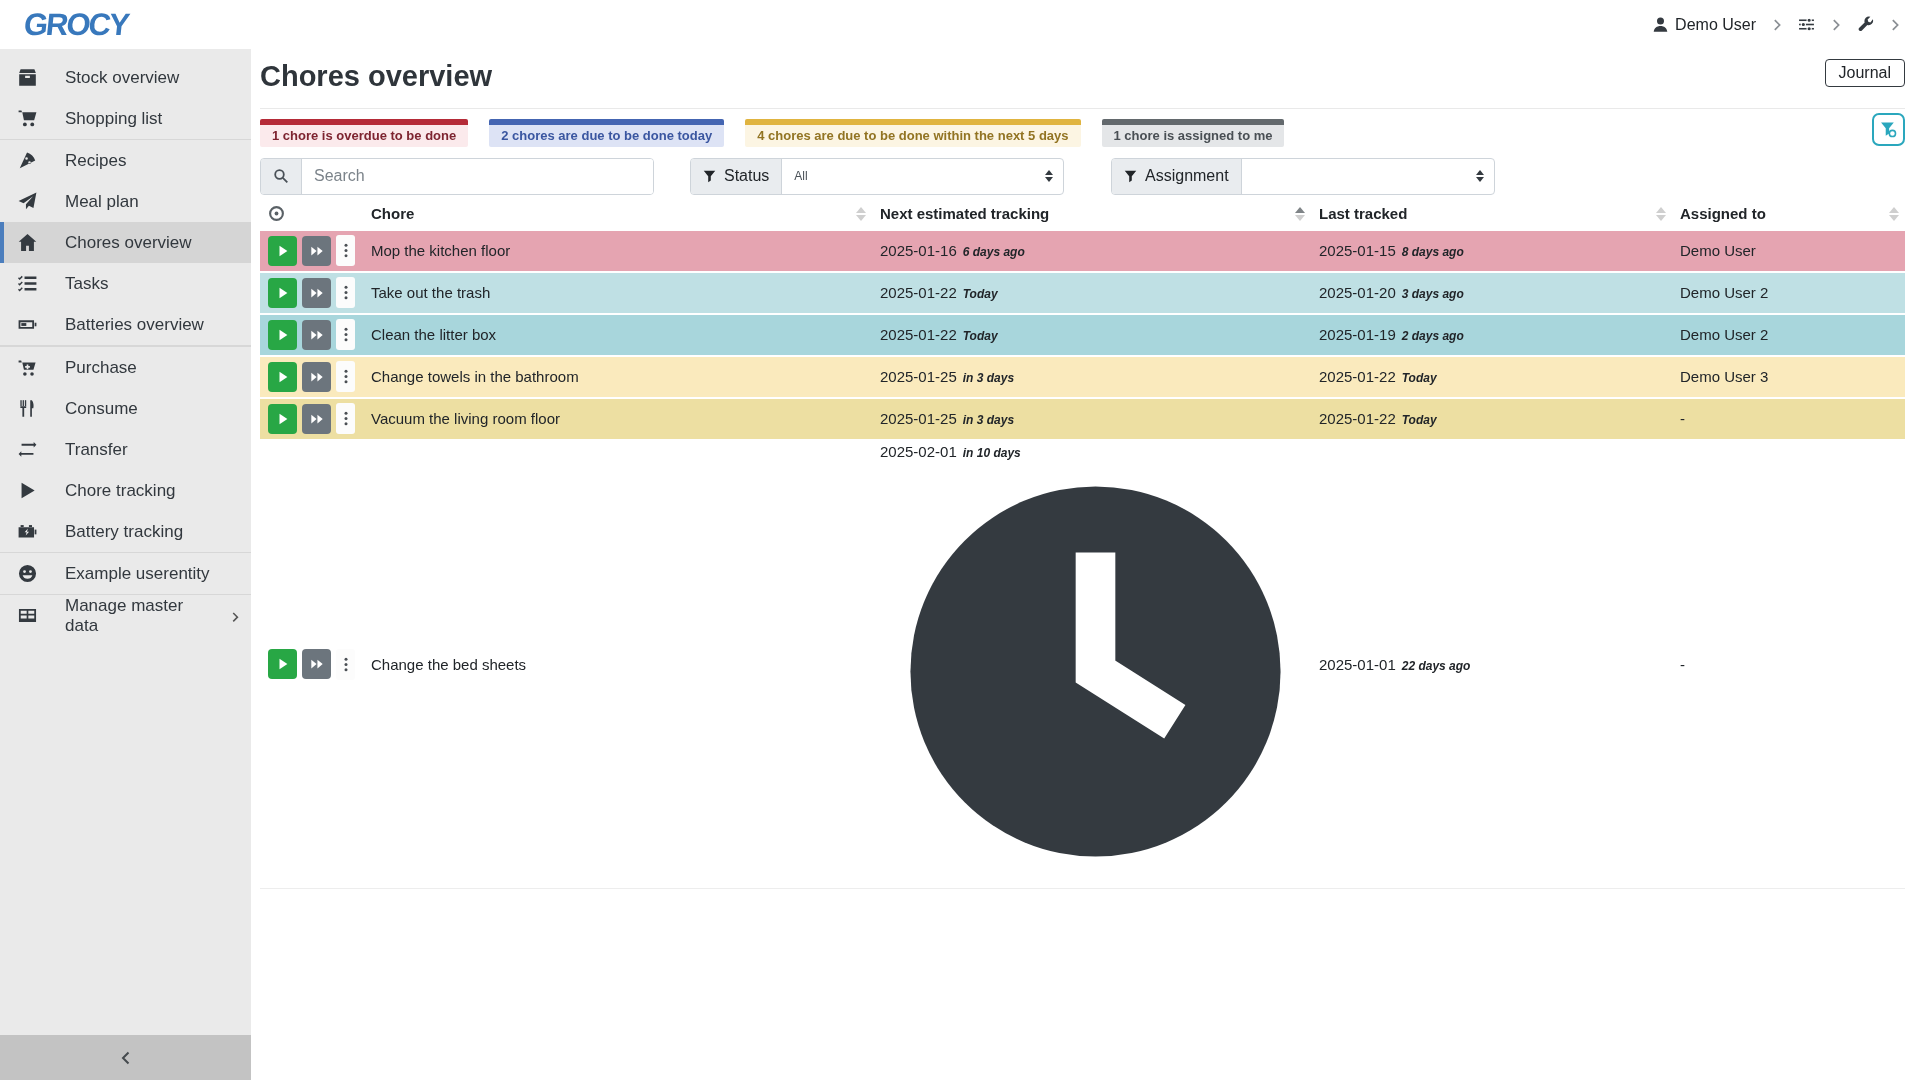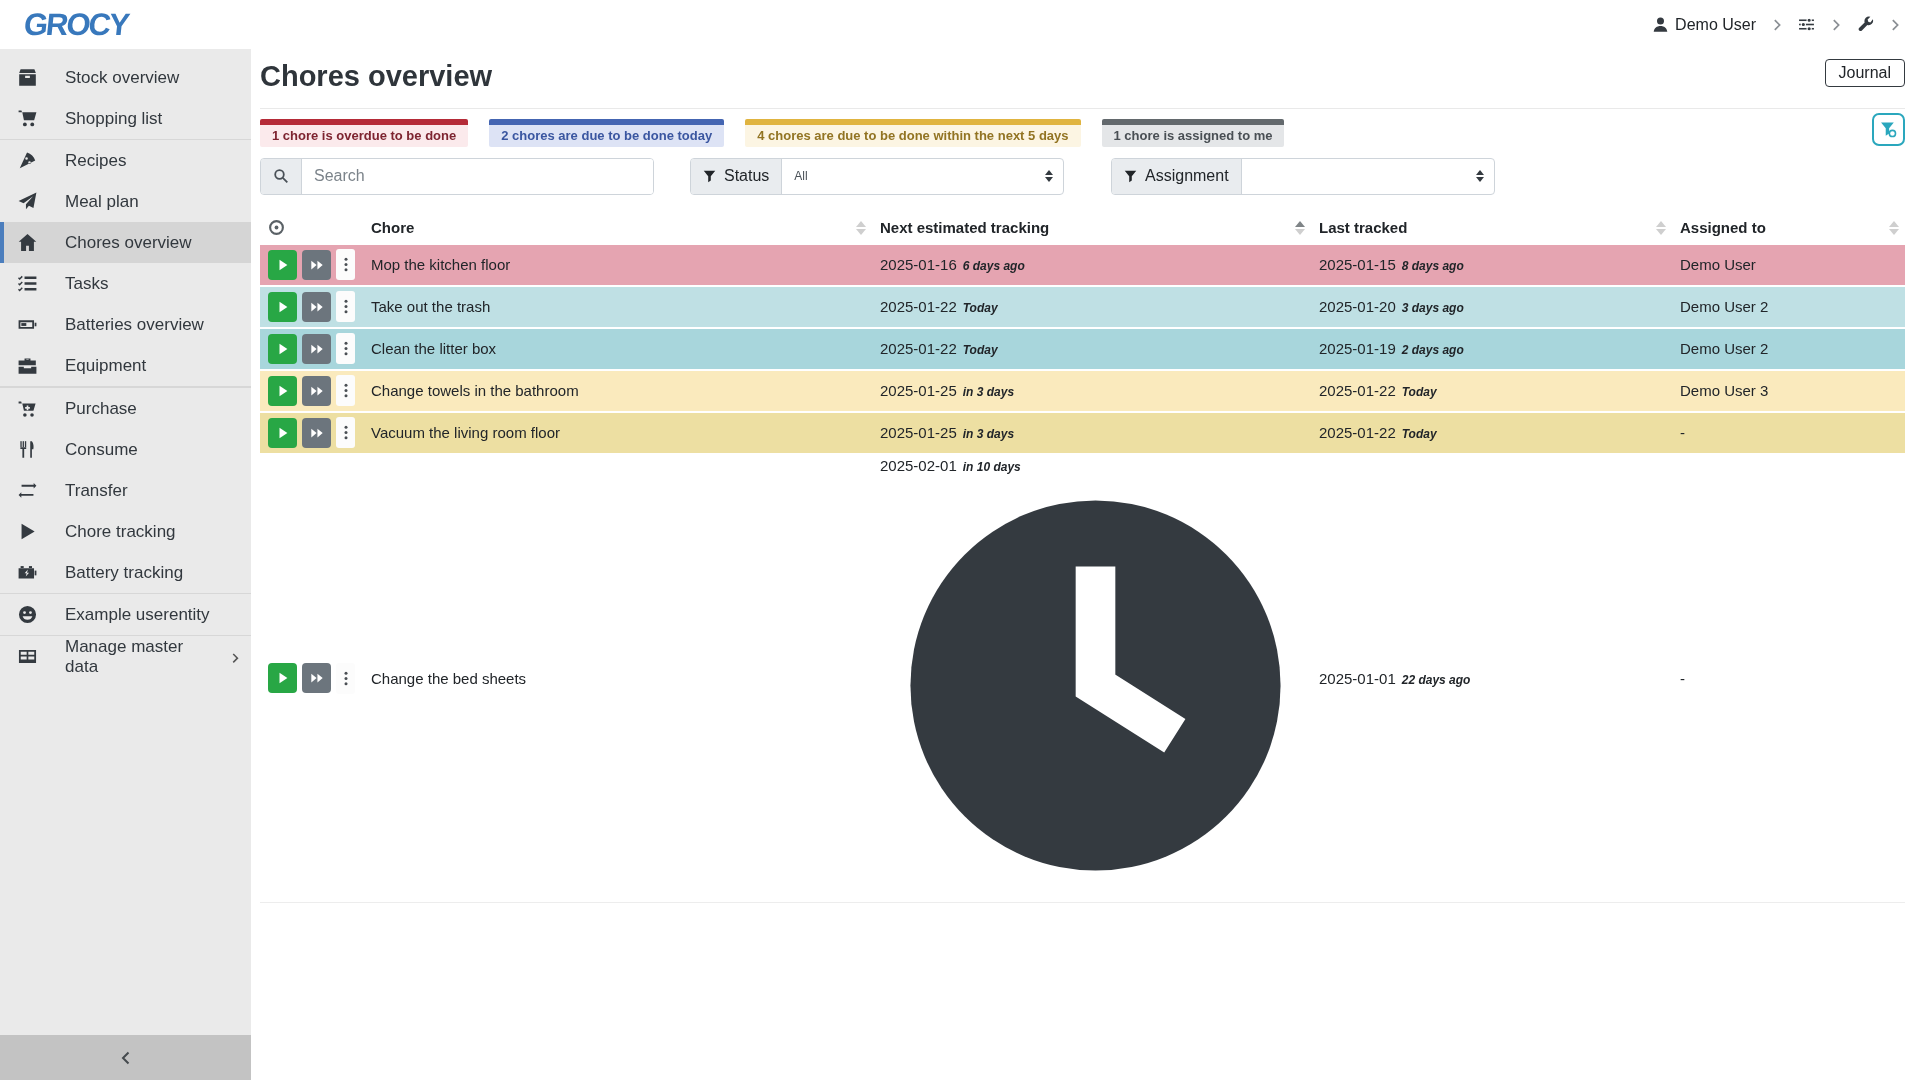--- a/index.html
+++ b/index.html
@@ -53,21 +53,21 @@
   .assign-group { width:384px; margin-left:11px; }
   .input-group input { border:0; outline:none; flex:1; padding:0 12px; font-size:16px; color:#495057; font-family:inherit; min-width:0; }
   .input-group input::placeholder { color:#7b838a; }
   .selectbox { flex:1; display:flex; align-items:center; justify-content:space-between; padding:0 10px 0 12px;
                font-size:12px; color:#495057; cursor:pointer; }
   .caret-updown { display:flex; flex-direction:column; gap:2px; }
   .caret-updown i { display:block; width:0; height:0; border-left:4px solid transparent; border-right:4px solid transparent; }
   .caret-updown .cu { border-bottom:5px solid #343a40; }
   .caret-updown .cd { border-top:5px solid #343a40; }
   
-  table { width:100%; border-collapse:collapse; margin-top:18px; table-layout:fixed; }
+  table { width:100%; border-collapse:collapse; margin-top:4px; table-layout:fixed; }
   th { text-align:left; font-size:15px; font-weight:700; color:#212529; padding:6px 8px 7px;
        border-bottom:1px solid #c2c8cd; position:relative; }
   .sort { position:absolute; right:6px; top:50%; transform:translateY(-50%); display:flex; flex-direction:column; gap:2px; }
   .sort i { display:block; width:0; height:0; border-left:5px solid transparent; border-right:5px solid transparent; }
   .sort .up { border-bottom:6px solid #cfcfcf; }
   .sort .down { border-top:6px solid #cfcfcf; }
   .sort.asc .up { border-bottom-color:#7f8487; }
   td { padding:2px 8px; font-size:15px; height:42px; border-top:2px solid #fff; color:#212529; }
   tr.last td { border-bottom:1px solid #ededed; }
   .actions { display:flex; align-items:center; gap:5px; }
@@ -189,29 +189,20 @@
     </div>
     <div class="nav-item">
       <span class="nicon">
           <svg viewBox="0 0 16 16" fill="currentColor">
             <path fill-rule="evenodd" d="M.5 4.5h13v7H.5v-7zM2 6h10v4H2V6z"></path>
             <rect x="14" y="6.5" width="1.5" height="3"></rect>
             <rect x="2.8" y="6.8" width="4.2" height="2.4"></rect>
           </svg>
         </span>
       <span class="nlabel">Batteries overview</span>
-    </div>
-    <div class="nav-item">
-      <span class="nicon">
-          <svg viewBox="0 0 16 16" fill="currentColor">
-            <path d="M5.5 3.8V2h5v1.8h4.5v4H.5v-4h5zM7 3.3h2V3H7v.3z"></path>
-            <path d="M.5 9h4.4v1.4h6.2V9h4.4v6H.5V9z"></path>
-          </svg>
-        </span>
-      <span class="nlabel">Equipment</span>
     </div>
     <div class="sep"></div>
     <div class="sep"></div>
     <div class="nav-item">
       <span class="nicon">
           <svg viewBox="0 0 16 16" fill="currentColor">
             <path d="M.5 2.2h2.2l.5 1.5h11.6l-1.8 6.1H5L3.6 3.7H.5V2.2z"></path>
             <circle cx="5.8" cy="13.4" r="1.5"></circle>
             <circle cx="11.8" cy="13.4" r="1.5"></circle>
             <path d="M7.3 5.5h1.4v1.3H10v1.4H8.7v1.3H7.3V8.2H6V6.8h1.3V5.5z" fill="#eaeaea"></path>

